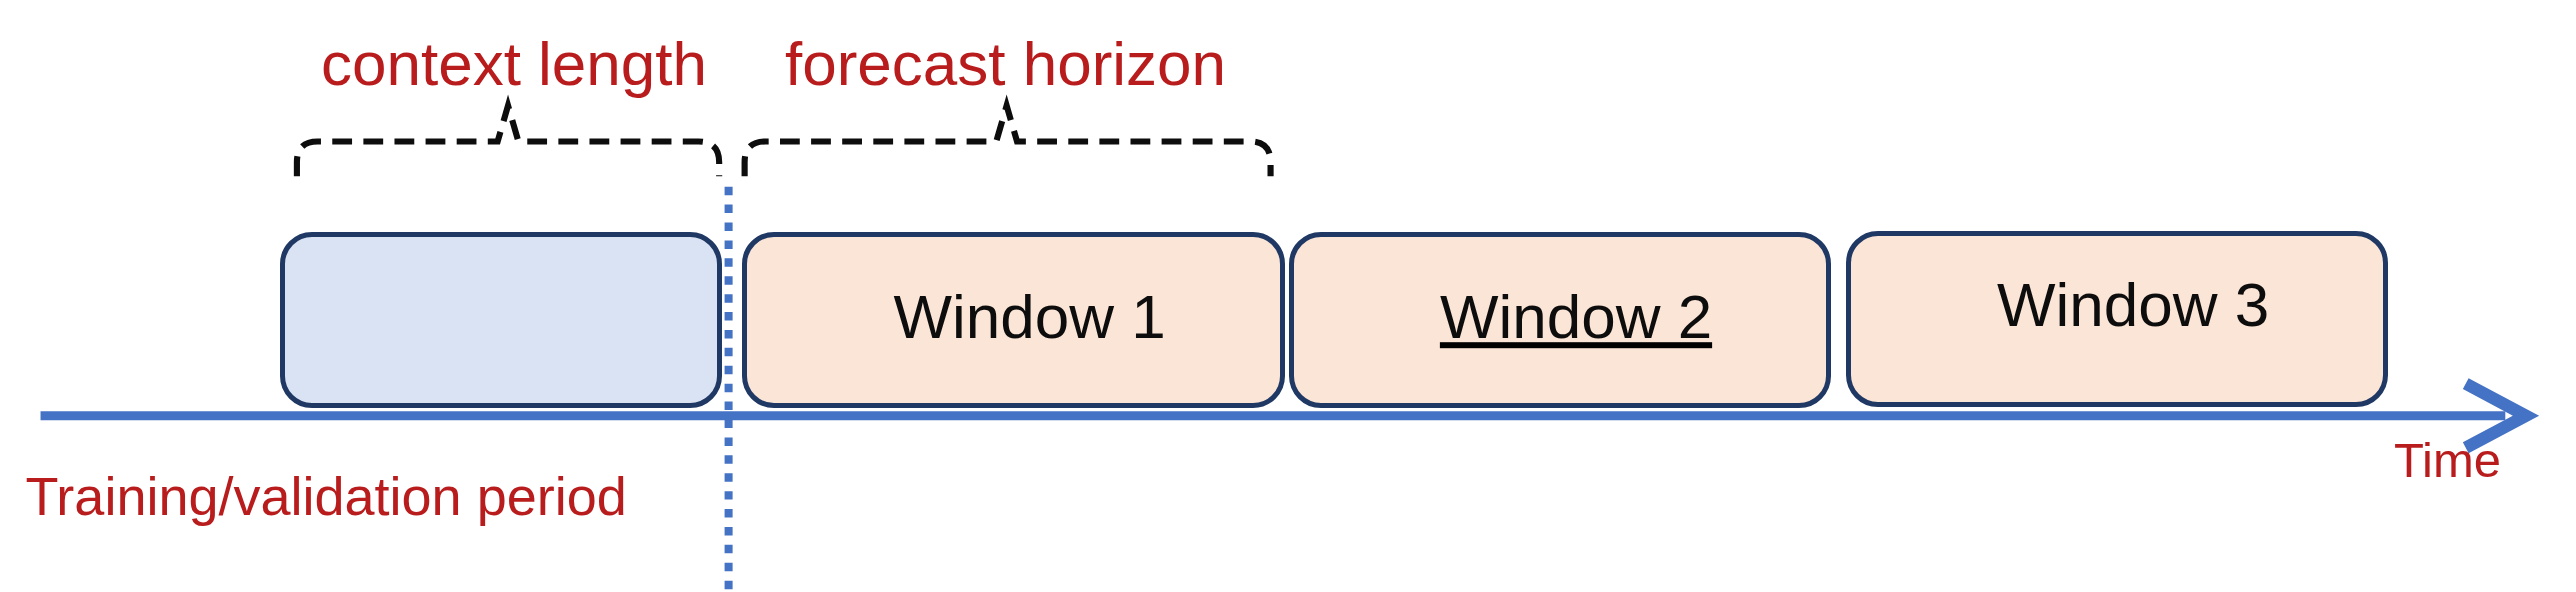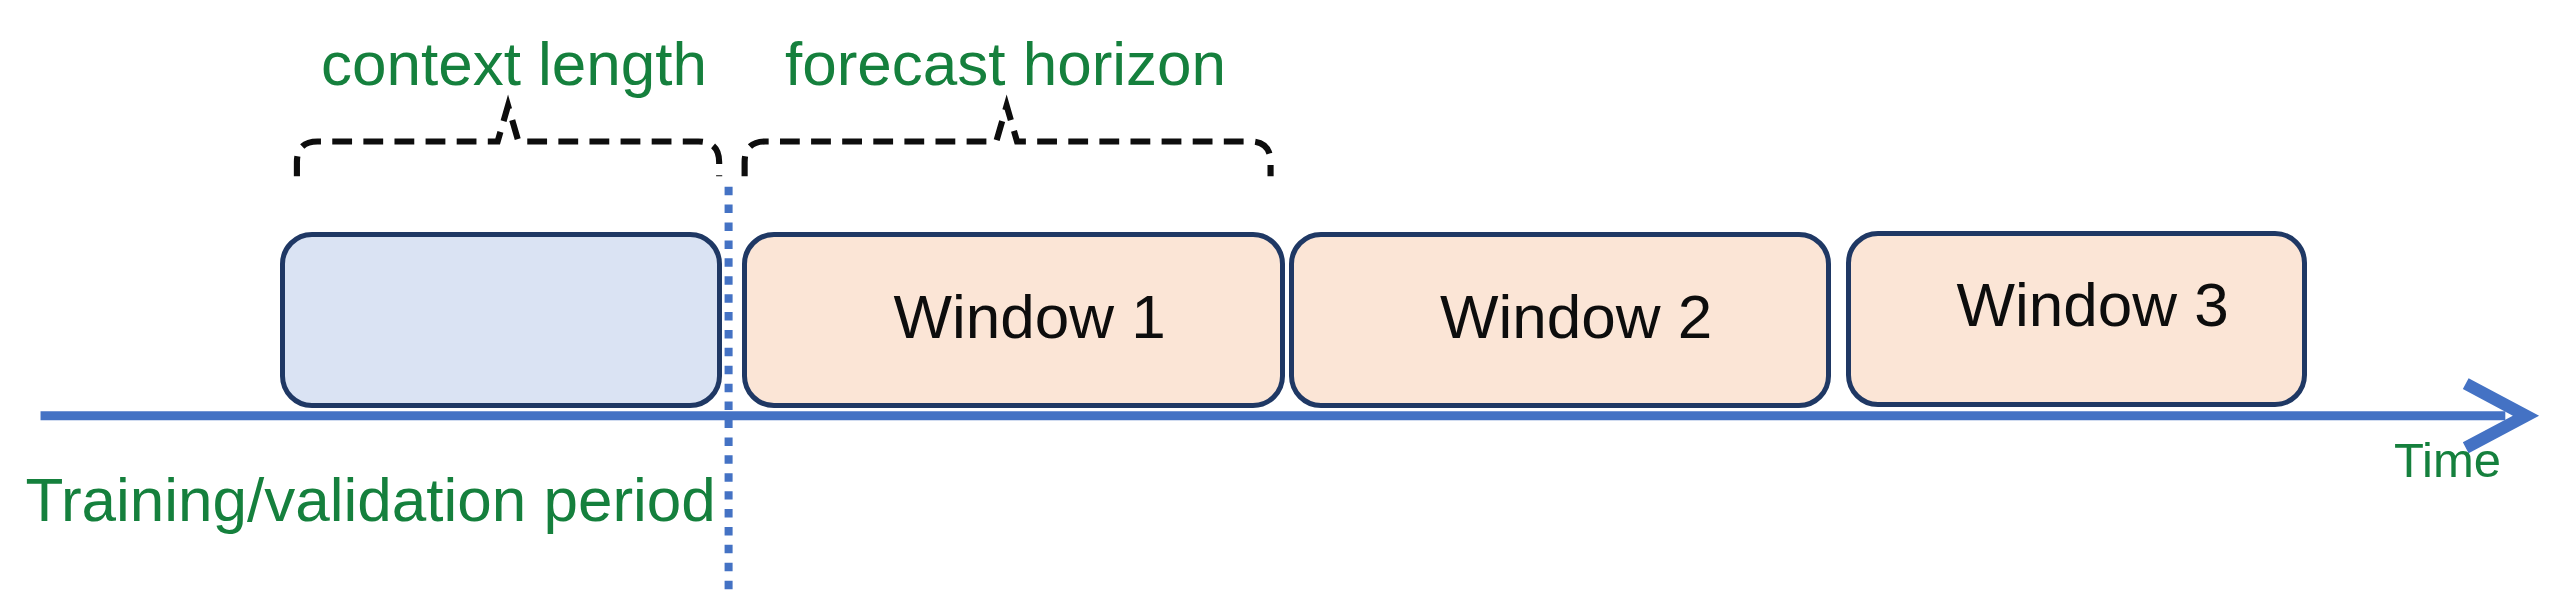--- a/index.html
+++ b/index.html
@@ -17,34 +17,34 @@
   }
   .layer {
     position: absolute;
     left: 0;
     top: 0;
     width: 2576px;
     height: 593px;
   }
   .label {
     position: absolute;
-    color: #15803d;
+    color: #b91c1c;
     white-space: nowrap;
     line-height: 1;
   }
   .top-label {
     top: 33px;
     font-size: 62px;
     text-align: center;
   }
   .context-label { left: 283px; width: 462px; }
   .forecast-label { left: 770px; width: 471px; text-align: center; }
   .bottom-label {
     top: 469px;
-    font-size: 62px;
+    font-size: 54px;
   }
   .training-label { left: 25.4px; }
   .inference-label { left: 795px; }
   .time-label {
     top: 436px;
     left: 2394px;
     font-size: 49px;
   }
   .box {
     position: absolute;
@@ -54,22 +54,22 @@
     border: 5.7px solid #1f3864;
     border-radius: 32px;
     display: flex;
     align-items: center;
     justify-content: center;
   }
   .box-blue { background: #dae3f3; }
   .box-peach { background: #fbe5d6; padding-left: 32px; }
   .ctx-box { left: 280px; width: 442px; }
   .w1-box  { left: 742px; width: 543px; }
-  .w2-box  { left: 1289px; width: 542px; }
-  .w3-box  { left: 1846px; width: 461px; top: 231px; }
+  .w2-box  { left: 1289px; width: 542px; text-decoration: underline; }
+  .w3-box  { left: 1846px; width: 542px; top: 231px; }
   .box-label {
     font-size: 62px;
     color: #0d0d0d;
     white-space: nowrap;
     transform: translateY(-3.8px);
   }
   .w3-box .box-label { transform: translateY(-15px); }
 </style>
 </head>
 <body>

